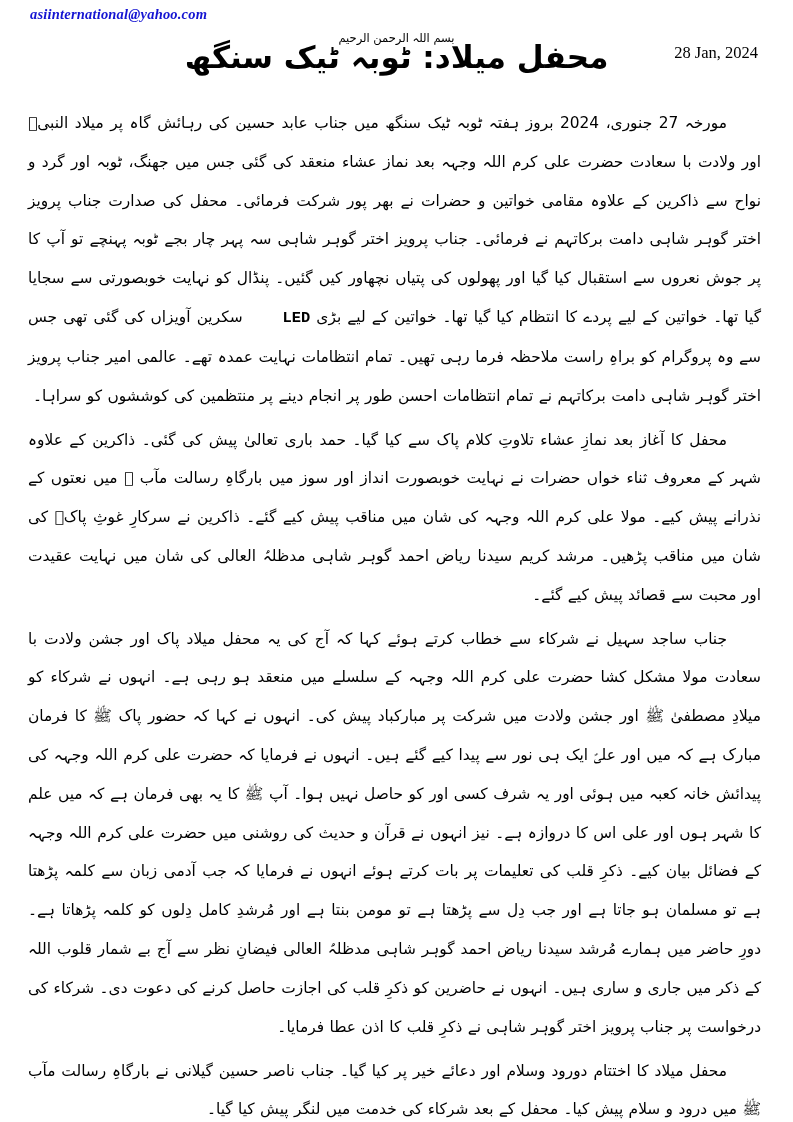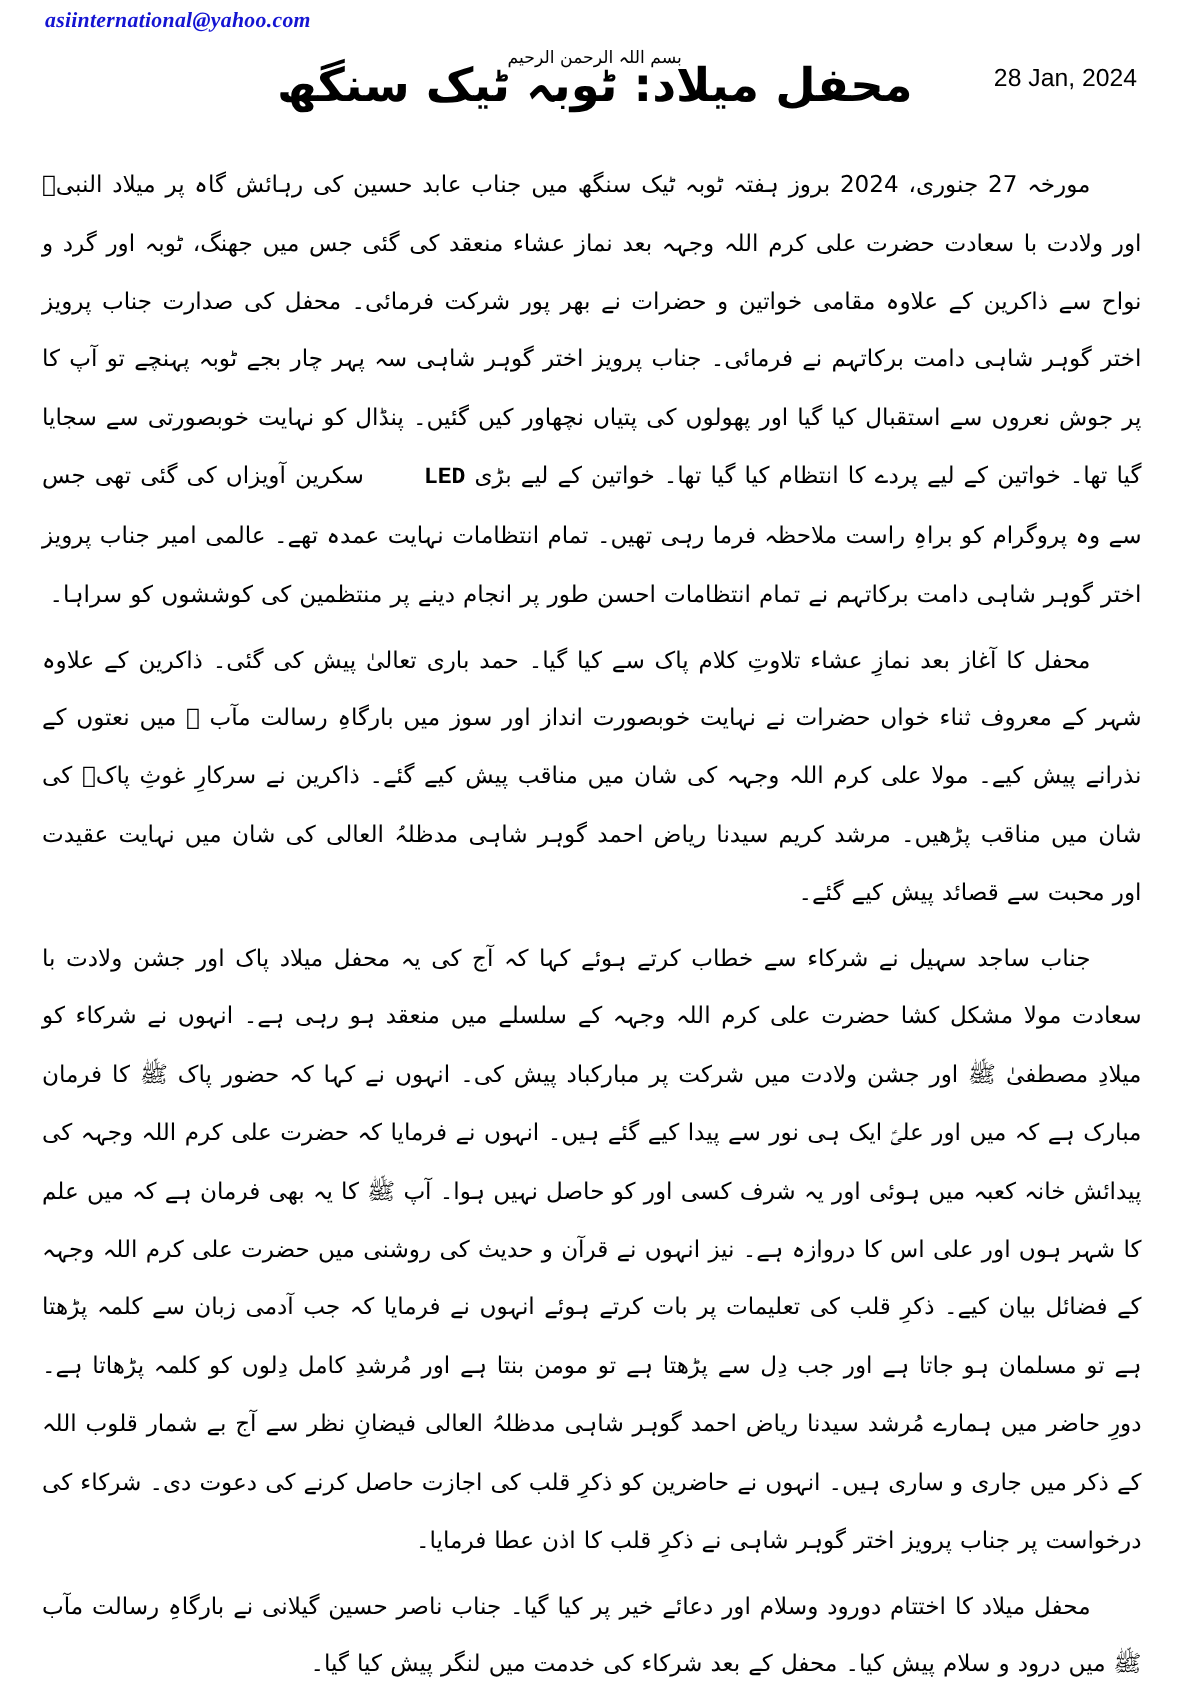--- a/index.html
+++ b/index.html
@@ -56,21 +56,21 @@
     color: #000;
     line-height: 1.1;
     margin-top: 24px;
   }
   .masthead-date {
     position: absolute;
     right: 35px;
     top: 43px;
     direction: ltr;
     text-align: right;
-    font-family: Liberation Sans, sans-serif;
+    font-family: Liberation Serif, serif;
     font-size: 16.5px;
     font-weight: 500;
     color: #000;
     white-space: nowrap;
   }
   .masthead-title {
     position: absolute;
     left: 0;
     right: 0;
     top: 34px;

